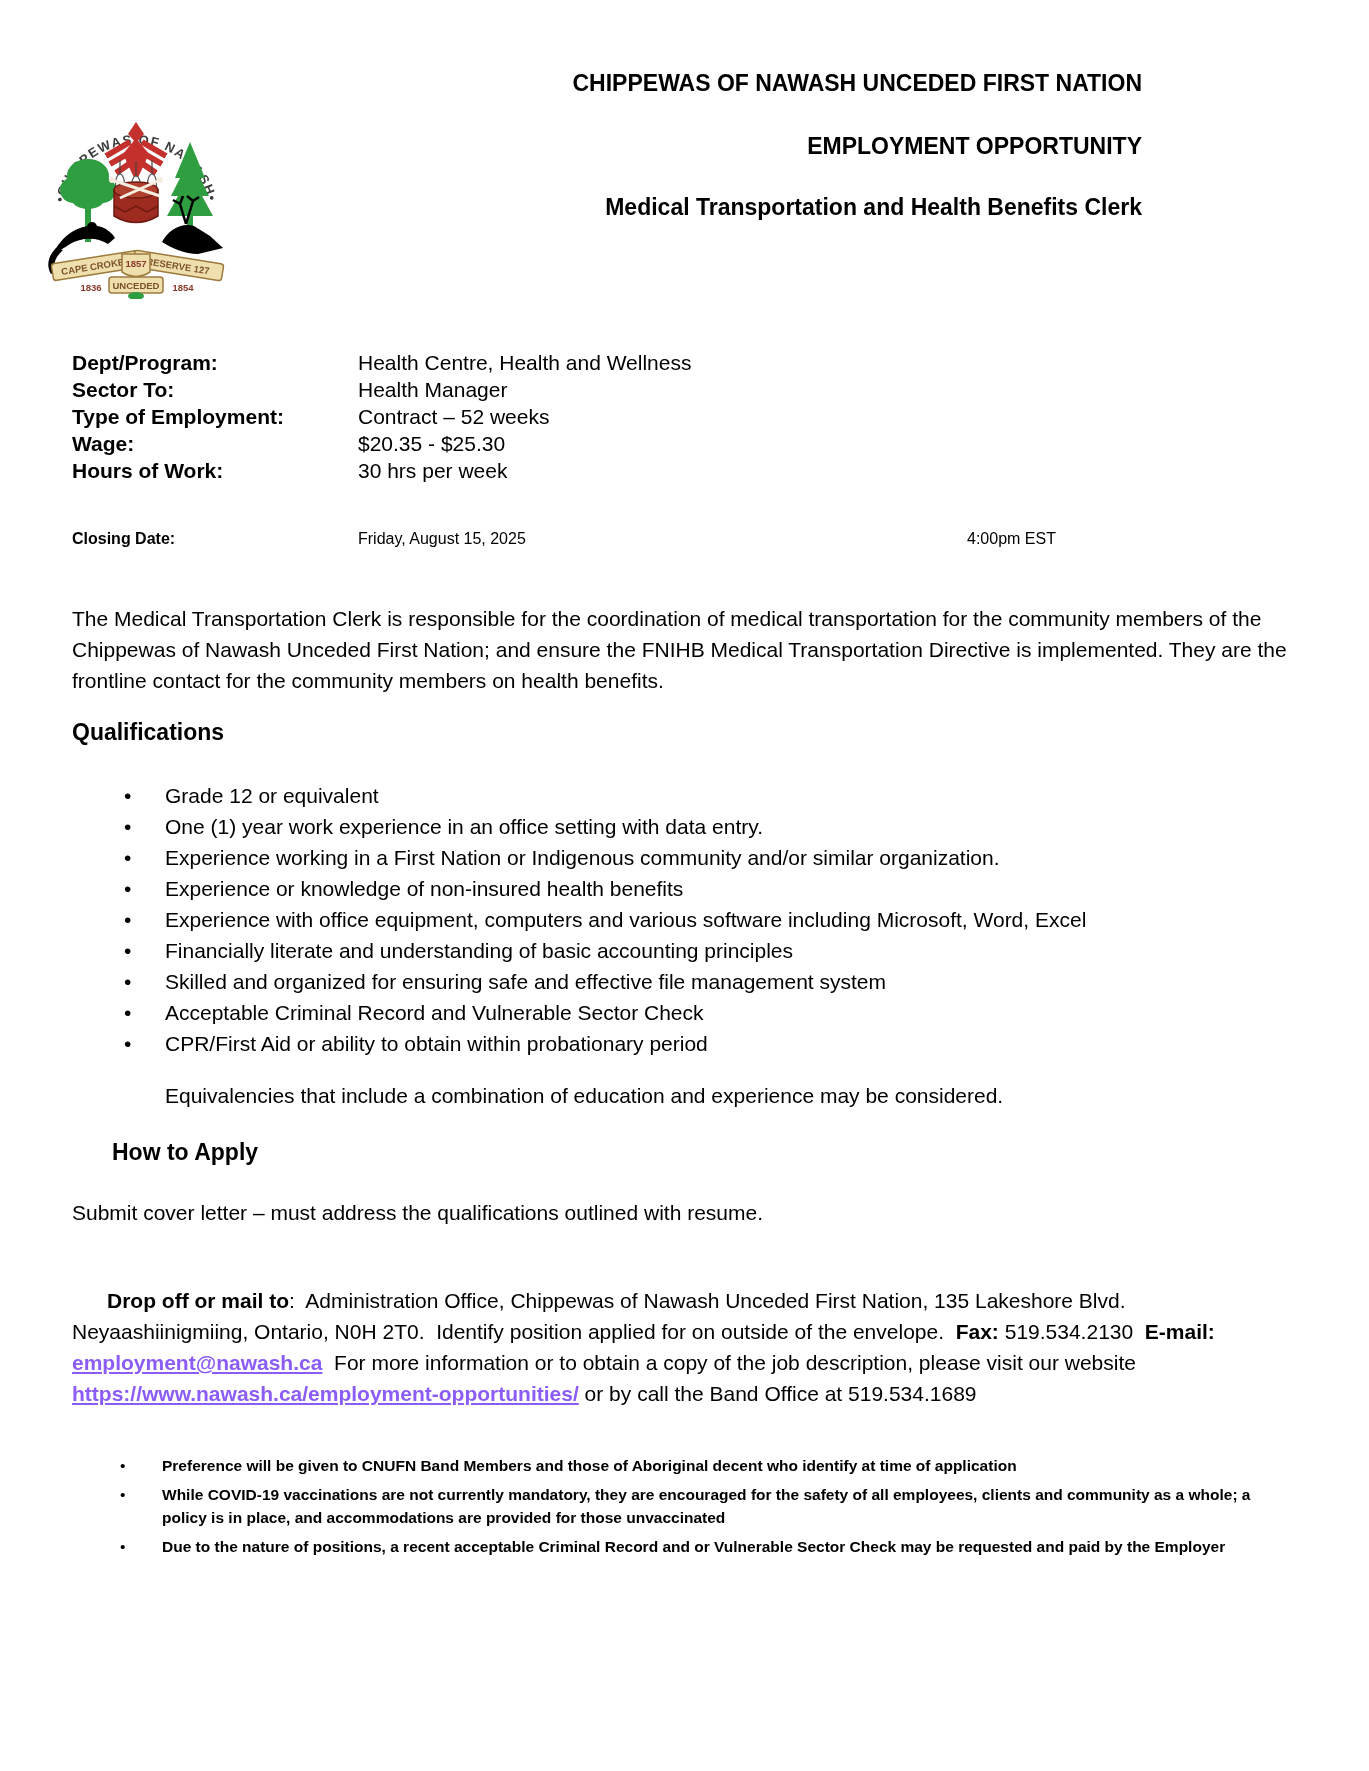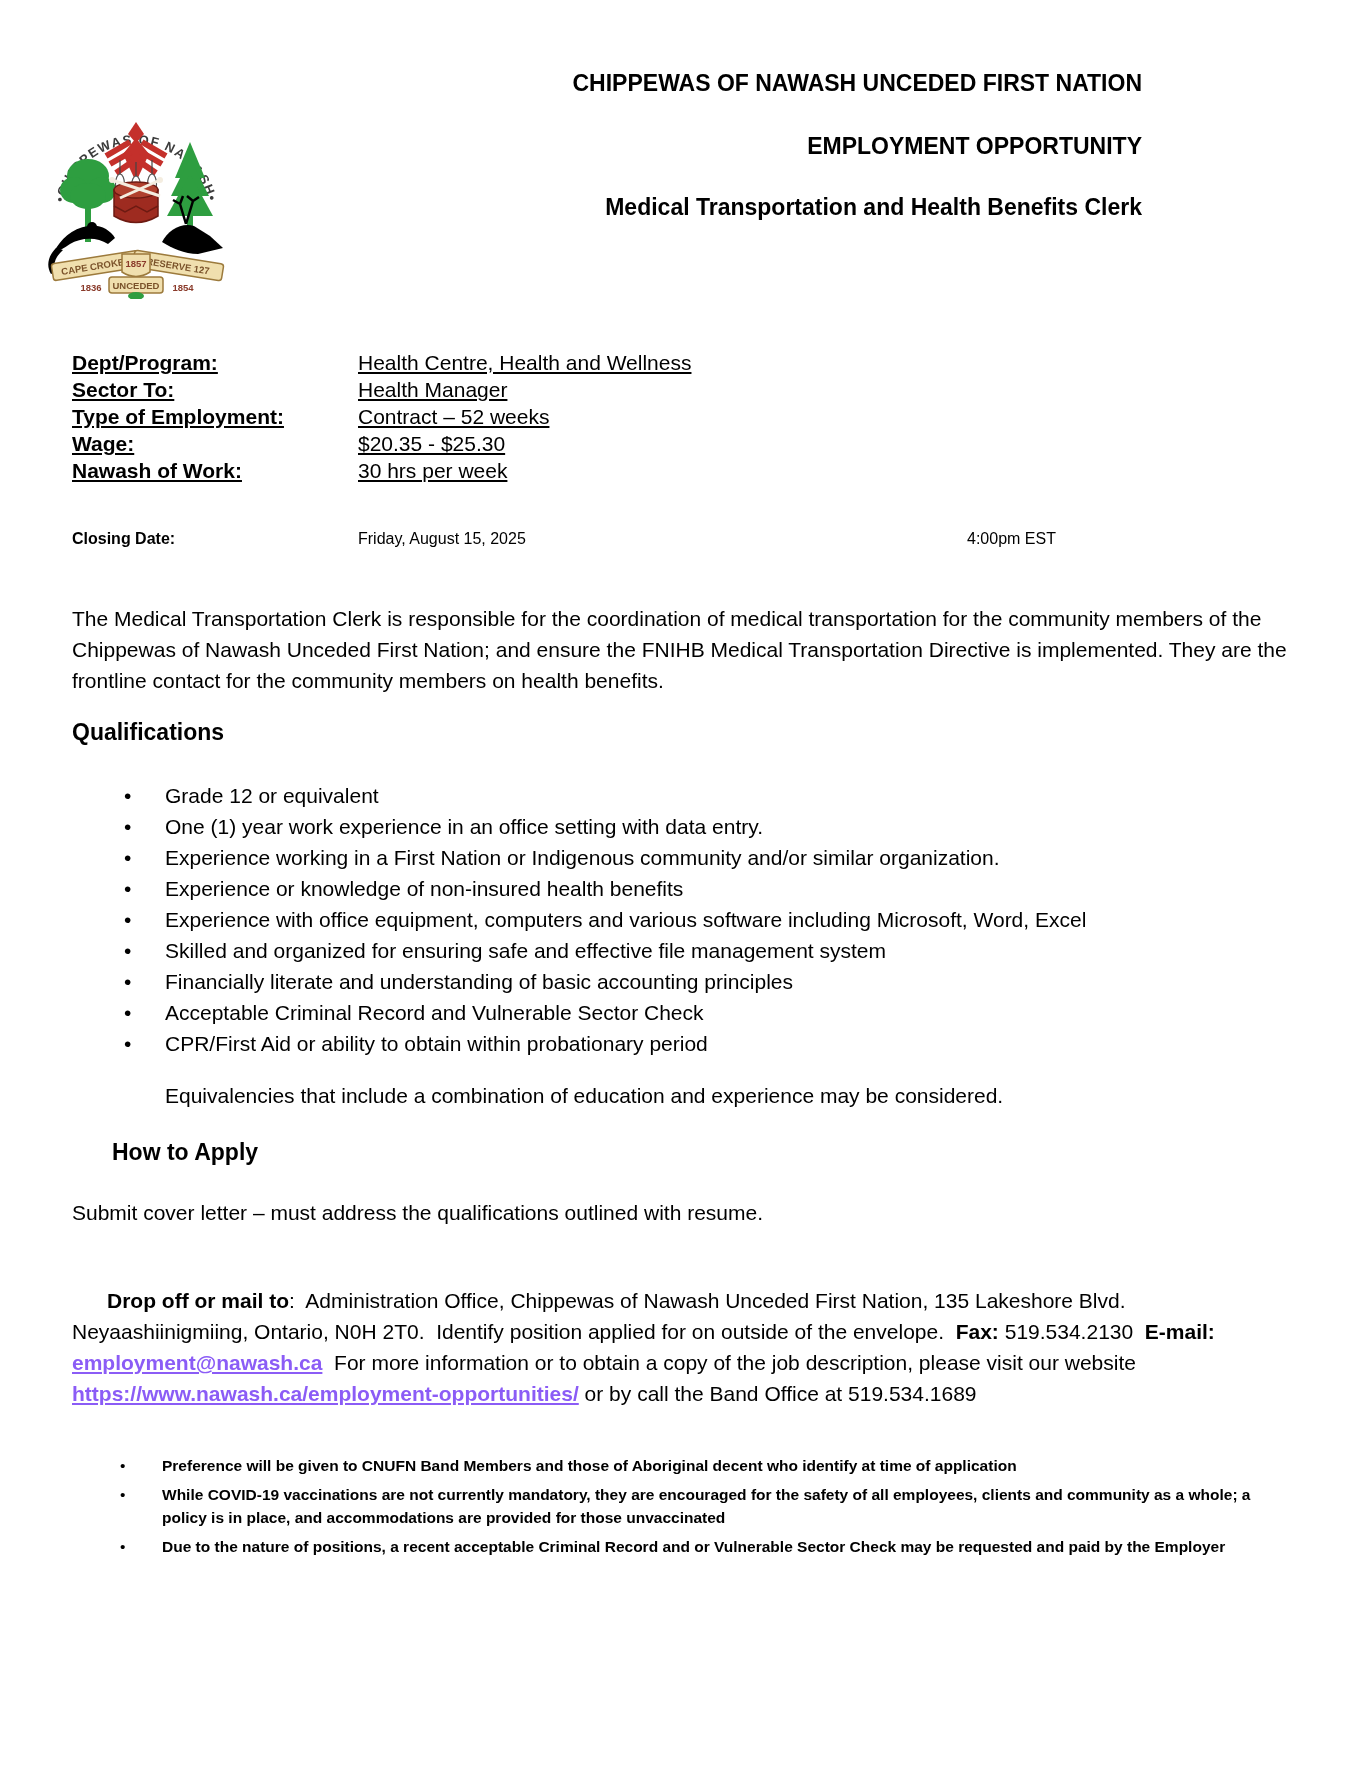--- a/index.html
+++ b/index.html
@@ -12,21 +12,21 @@
   .content{padding:70px 57px 0 72px;}
 
   
   .titles{width:1070px;text-align:right;}
   .title{font-size:23px;font-weight:bold;line-height:27px;}
   .title-2{margin-top:36px;}
   .title-3{margin-top:34px;}
   .logo-wrap{position:absolute;left:36px;top:94px;width:200px;height:205px;}
 
   
-  .details{margin-top:128px;font-size:21px;line-height:27px;text-decoration:underline;}
+  .details{margin-top:128px;font-size:21px;line-height:27px;}
   .drow{display:grid;grid-template-columns:286px 1fr;}
   .dlabel{font-weight:bold;}
   .closing-row{display:grid;grid-template-columns:286px 609px 1fr;margin-top:41px;font-size:16px;line-height:27px;}
 
   
   .body-text{font-size:21px;line-height:31px;width:1234px;}
   .summary{margin-top:51px;white-space:pre-wrap;}
   .section-heading{font-size:23px;font-weight:bold;line-height:31px;margin-top:18px;}
   .h2a{margin-top:26px;margin-left:40px;}
 
@@ -152,42 +152,42 @@
       </div>
       <div class="drow">
         <span class="dlabel">Type of Employment:</span>
         <span>Contract – 52 weeks</span>
       </div>
       <div class="drow">
         <span class="dlabel">Wage:</span>
         <span>$20.35 - $25.30</span>
       </div>
       <div class="drow">
-        <span class="dlabel">Nawash of Work:</span>
+        <span class="dlabel">Hours of Work:</span>
         <span>30 hrs per week</span>
       </div>
     </div>
 
     <div class="closing-row">
       <span class="dlabel">Closing Date:</span>
       <span>Friday, August 15, 2025</span>
       <span>4:00pm EST</span>
     </div>
 
     <p class="body-text summary">The Medical Transportation Clerk is responsible for the coordination of medical transportation for the community members of the Chippewas of Nawash Unceded First Nation; and ensure the FNIHB Medical Transportation Directive is implemented. They are the frontline contact for the community members on health benefits.</p>
 
     <div class="section-heading">Qualifications</div>
     <ul class="quals">
       <li>Grade 12 or equivalent</li>
       <li>One (1) year work experience in an office setting with data entry.</li>
       <li>Experience working in a First Nation or Indigenous community and/or similar organization.</li>
       <li>Experience or knowledge of non-insured health benefits</li>
       <li>Experience with office equipment, computers and various software including Microsoft, Word, Excel</li>
+      <li>Financially literate and understanding of basic accounting principles</li>
       <li>Skilled and organized for ensuring safe and effective file management system</li>
-      <li>Financially literate and understanding of basic accounting principles</li>
       <li>Acceptable Criminal Record and Vulnerable Sector Check</li>
       <li>CPR/First Aid or ability to obtain within probationary period</li>
     </ul>
     <p class="body-text equiv-note" style="margin:21px 0 0 0;">Equivalencies that include a combination of education and experience may be considered.</p>
 
     <div class="section-heading h2a">How to Apply</div>
     <p class="body-text submit-line" style="margin-bottom:8px;">Submit cover letter – must address the qualifications outlined with resume.</p>
 
     <p class="body-text dropoff" style="margin-bottom:0;">
       <span class="b">Drop off or mail to</span><span>:  Administration Office, Chippewas of Nawash Unceded First Nation, 135 Lakeshore Blvd. Neyaashiinigmiing, Ontario, N0H 2T0.  Identify position applied for on outside of the envelope.  </span><span class="b">Fax:</span><span> 519.534.2130  </span><span class="b">E-mail: </span><a class="doc-link">employment@nawash.ca</a><span>  For more information or to obtain a copy of the job description, please visit our website </span><a class="doc-link">https://www.nawash.ca/employment-opportunities/</a><span> or by call the Band Office at 519.534.1689</span>

